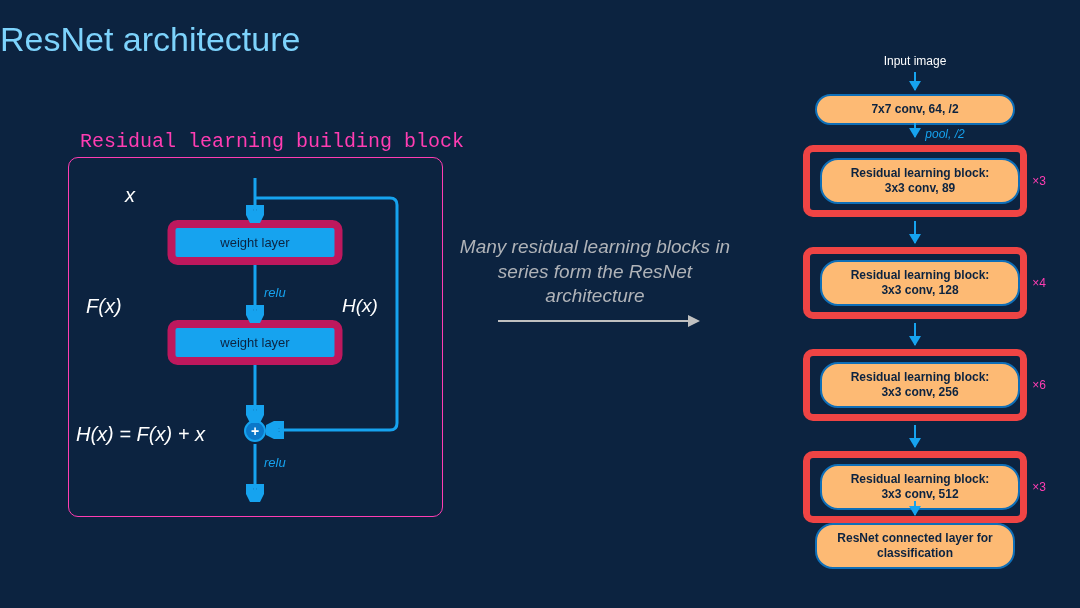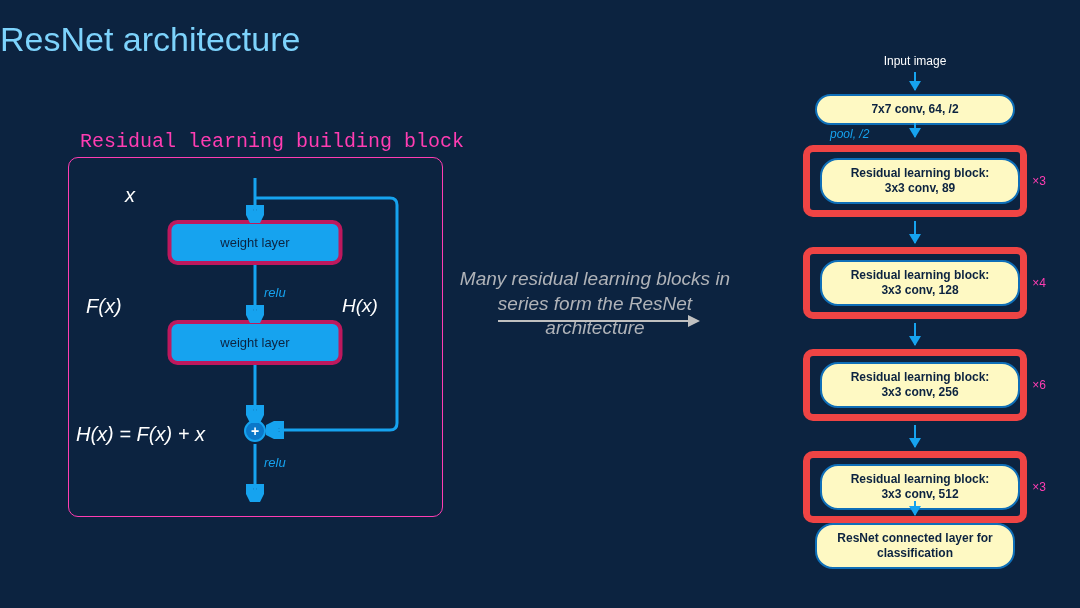--- a/index.html
+++ b/index.html
@@ -41,21 +41,21 @@
     font-weight: 400;
     font-family: Liberation Mono, monospace;
   }
   .weight-box {
     position: absolute;
     left: 50%;
     transform: translateX(-50%);
     width: 175px;
     height: 45px;
     background: #16a3ef;
-    border: 4px solid #be185d;
+    border: 8px solid #be185d;
     border-radius: 10px;
     display: flex;
     align-items: center;
     justify-content: center;
     color: #0c2340;
     font-size: 13px;
     font-weight: 500;
   }
   .x-label {
     position: absolute;
@@ -117,21 +117,20 @@
   .middle-text {
     position: absolute;
     left: 455px;
     top: 235px;
     width: 280px;
     text-align: center;
     font-size: 19px;
     font-style: italic;
     color: #b0b3b8;
     line-height: 1.3;
-    margin-top: 32px;
   }
   .middle-arrow {
     position: absolute;
     left: 498px;
     top: 320px;
     width: 200px;
     height: 2px;
     background: #c0c0c0;
   }
   .middle-arrow::after {
@@ -154,21 +153,21 @@
   .input-label {
     text-align: center;
     font-size: 12px;
     color: #fff;
     margin-bottom: 4px;
     margin-top: 24px;
   }
   .pill {
     margin: 0 auto;
     width: 200px;
-    background: #fef9c3;
+    background: #fdba74;
     border: 2px solid #0f6fb8;
     border-radius: 18px;
     text-align: center;
     font-size: 12px;
     font-weight: 600;
     color: #0c2340;
     padding: 6px 6px;
     line-height: 1.25;
   }
   .res-wrap {
@@ -182,21 +181,21 @@
   .res-wrap .pill { width: 200px; }
   .repeat-tag {
     position: absolute;
     right: -26px;
     top: 50%;
     transform: translateY(-50%);
     font-size: 12px;
     color: #ff3db2;
   }
   .interlabel {
-    text-align: left;
+    text-align: center;
     font-size: 12px;
     font-style: italic;
     color: #16a3ef;
     margin: 2px 0 4px 0;
     padding-left: 60px;
   }
   .vspace { height: 4px; }
 
   
   .down-arrow {

